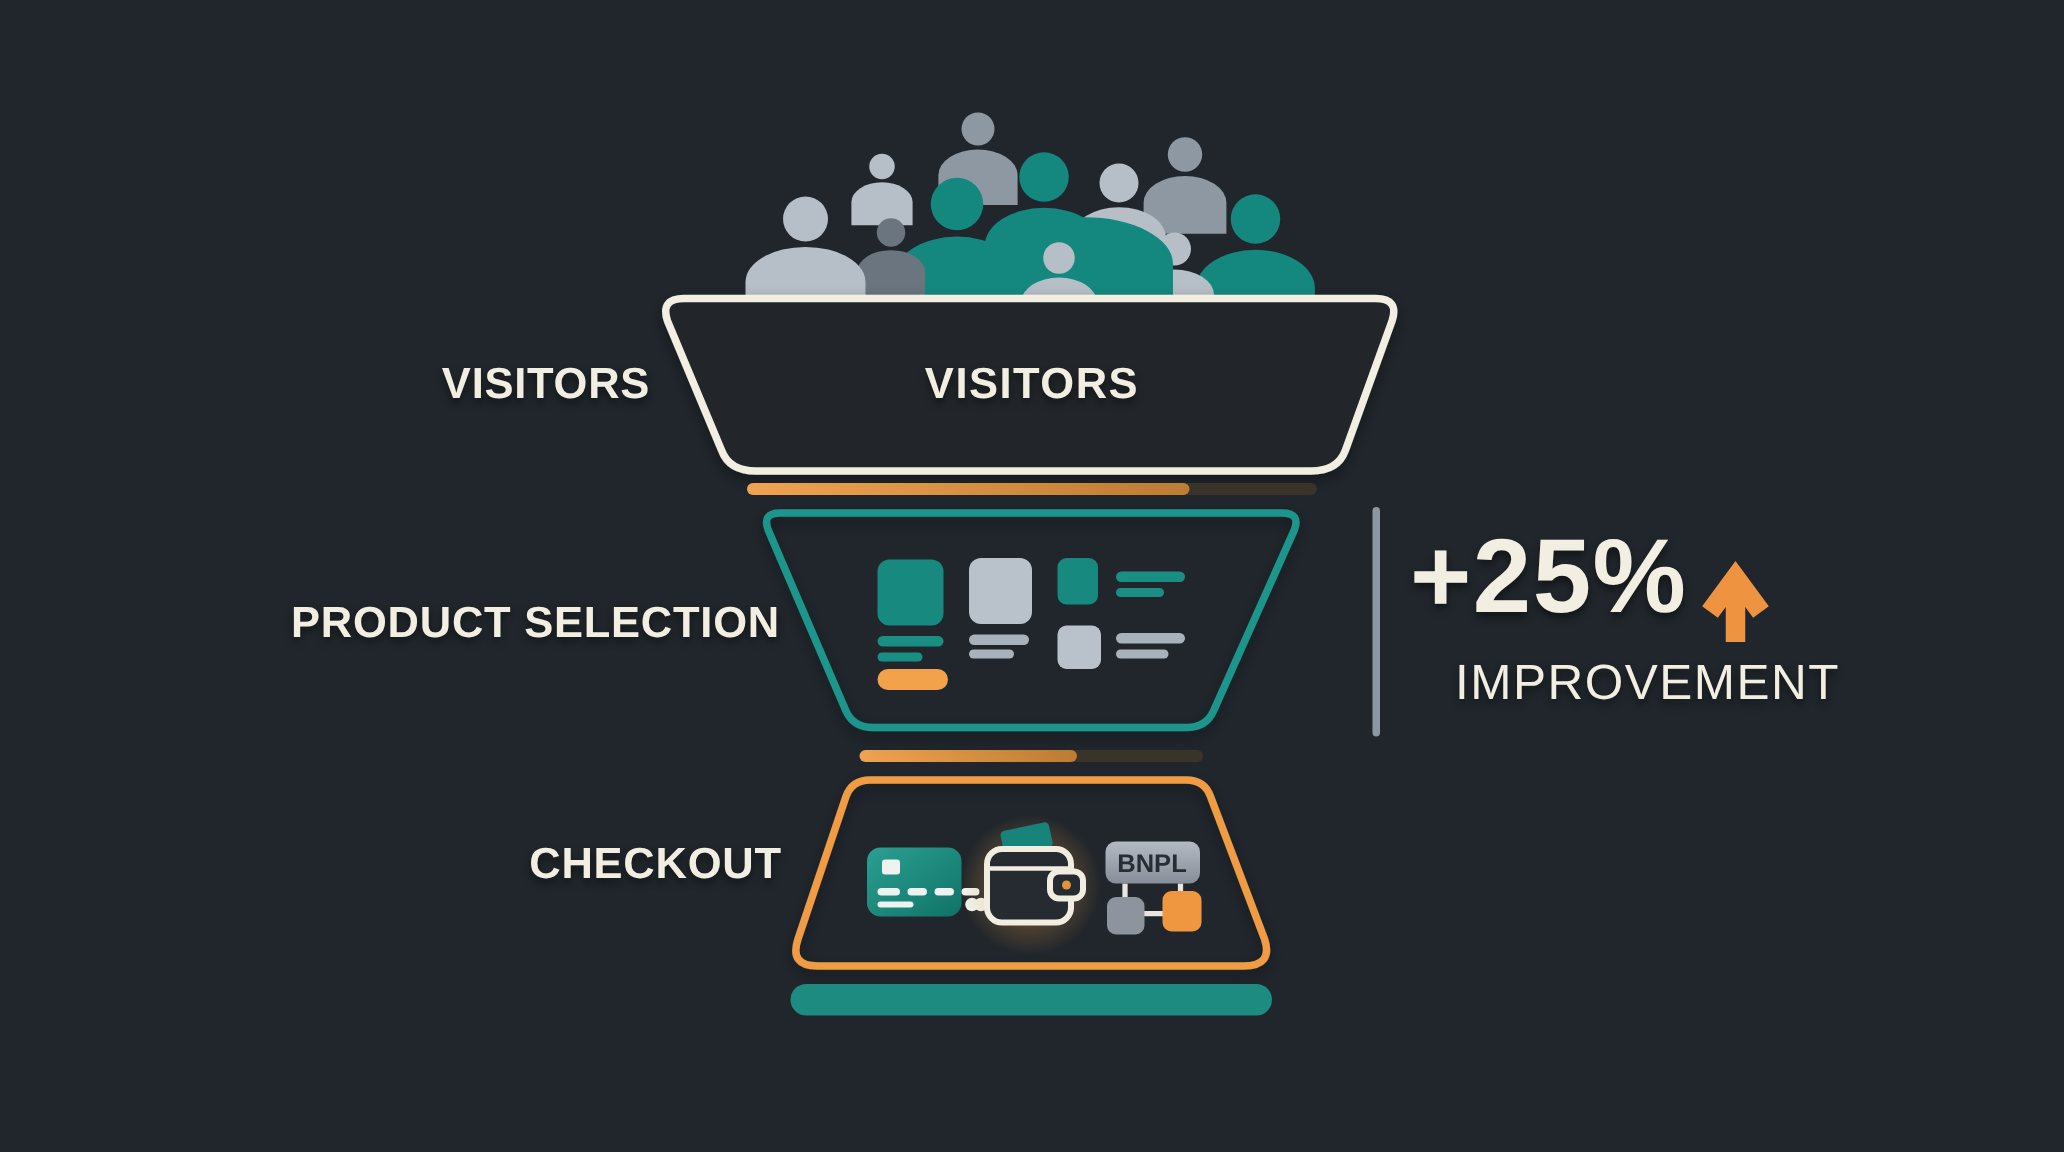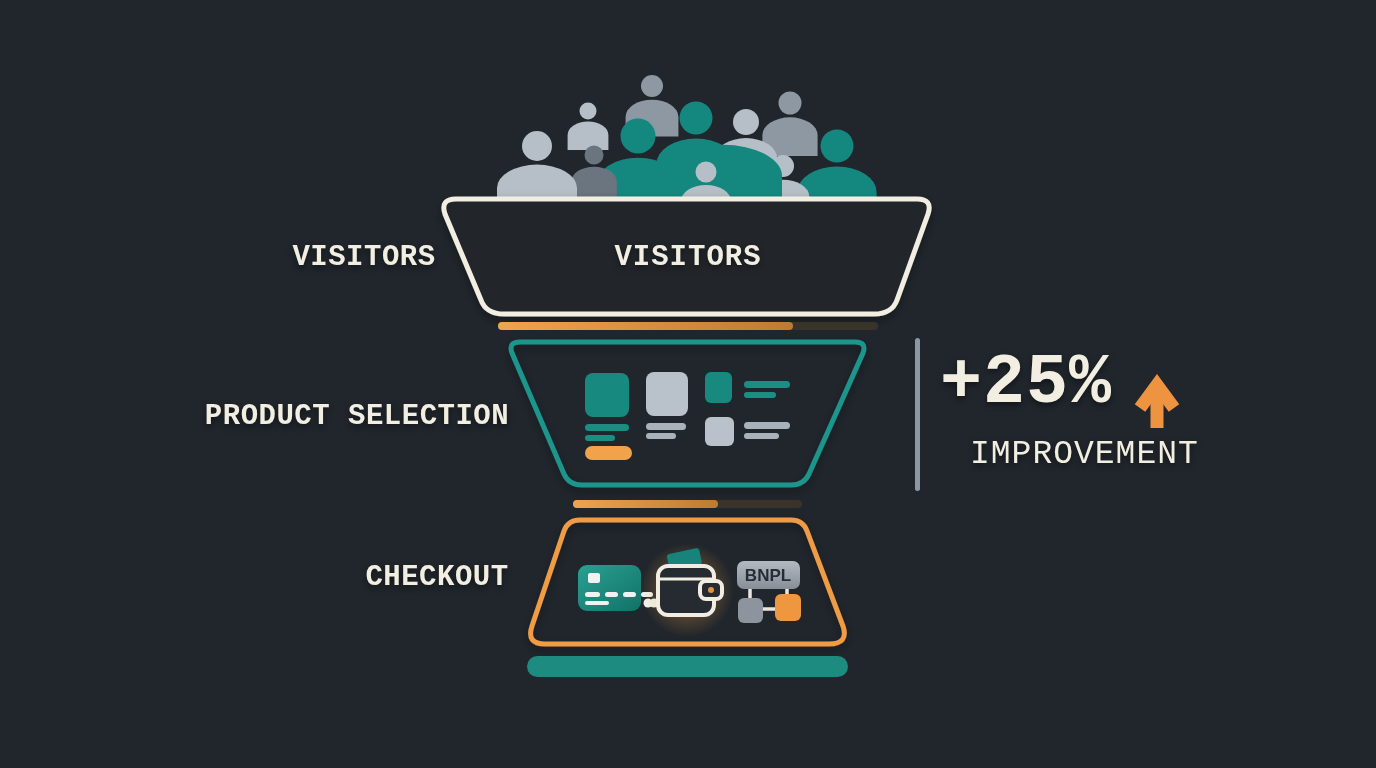--- a/index.html
+++ b/index.html
@@ -1,21 +1,21 @@
 <!DOCTYPE html>
 <html style="--bg: #20262c; --cream: #f2eee1; --teal: #14887f; --teal-fill: #1e8b81; --teal-line: #1b968c; --orange: #ee9440; --orange-bar: #eda04f; --gray-light: #b6bfc7; --gray-mid: #8d98a2; --gray-dark: #6b757f; --dark-text: #262d35;"><head>
 <meta charset="utf-8">
 <style>
   html,body{margin:0;padding:0;width:1376px;height:768px;overflow:hidden;
     background:var(--bg,#20262c);
     font-family:"Liberation Sans","DejaVu Sans",sans-serif;}
   .scene{position:absolute;inset:0;width:1376px;height:768px;}
   svg.scene{display:block;}
   .txt{position:absolute;color:var(--cream,#f2eee1);transform:translate(-50%,-50%);
-    white-space:nowrap;text-shadow:0 3px 6px rgba(0,0,0,.45);font-family:Liberation Mono, monospace;}
+    white-space:nowrap;text-shadow:0 3px 6px rgba(0,0,0,.45);}
   .side-label{font-size:29px;font-weight:700;letter-spacing:.5px;}
   .funnel-title{font-size:29px;font-weight:700;letter-spacing:1px;}
   .metric-value{font-size:70px;font-weight:800;letter-spacing:1px;transform:none;line-height:1;}
   .metric-caption{font-size:33px;font-weight:400;letter-spacing:1px;transform:none;line-height:1;}
 </style>
 </head>
 <body>
 
 <svg class="scene" viewBox="0 0 1376 768">
   <defs>

